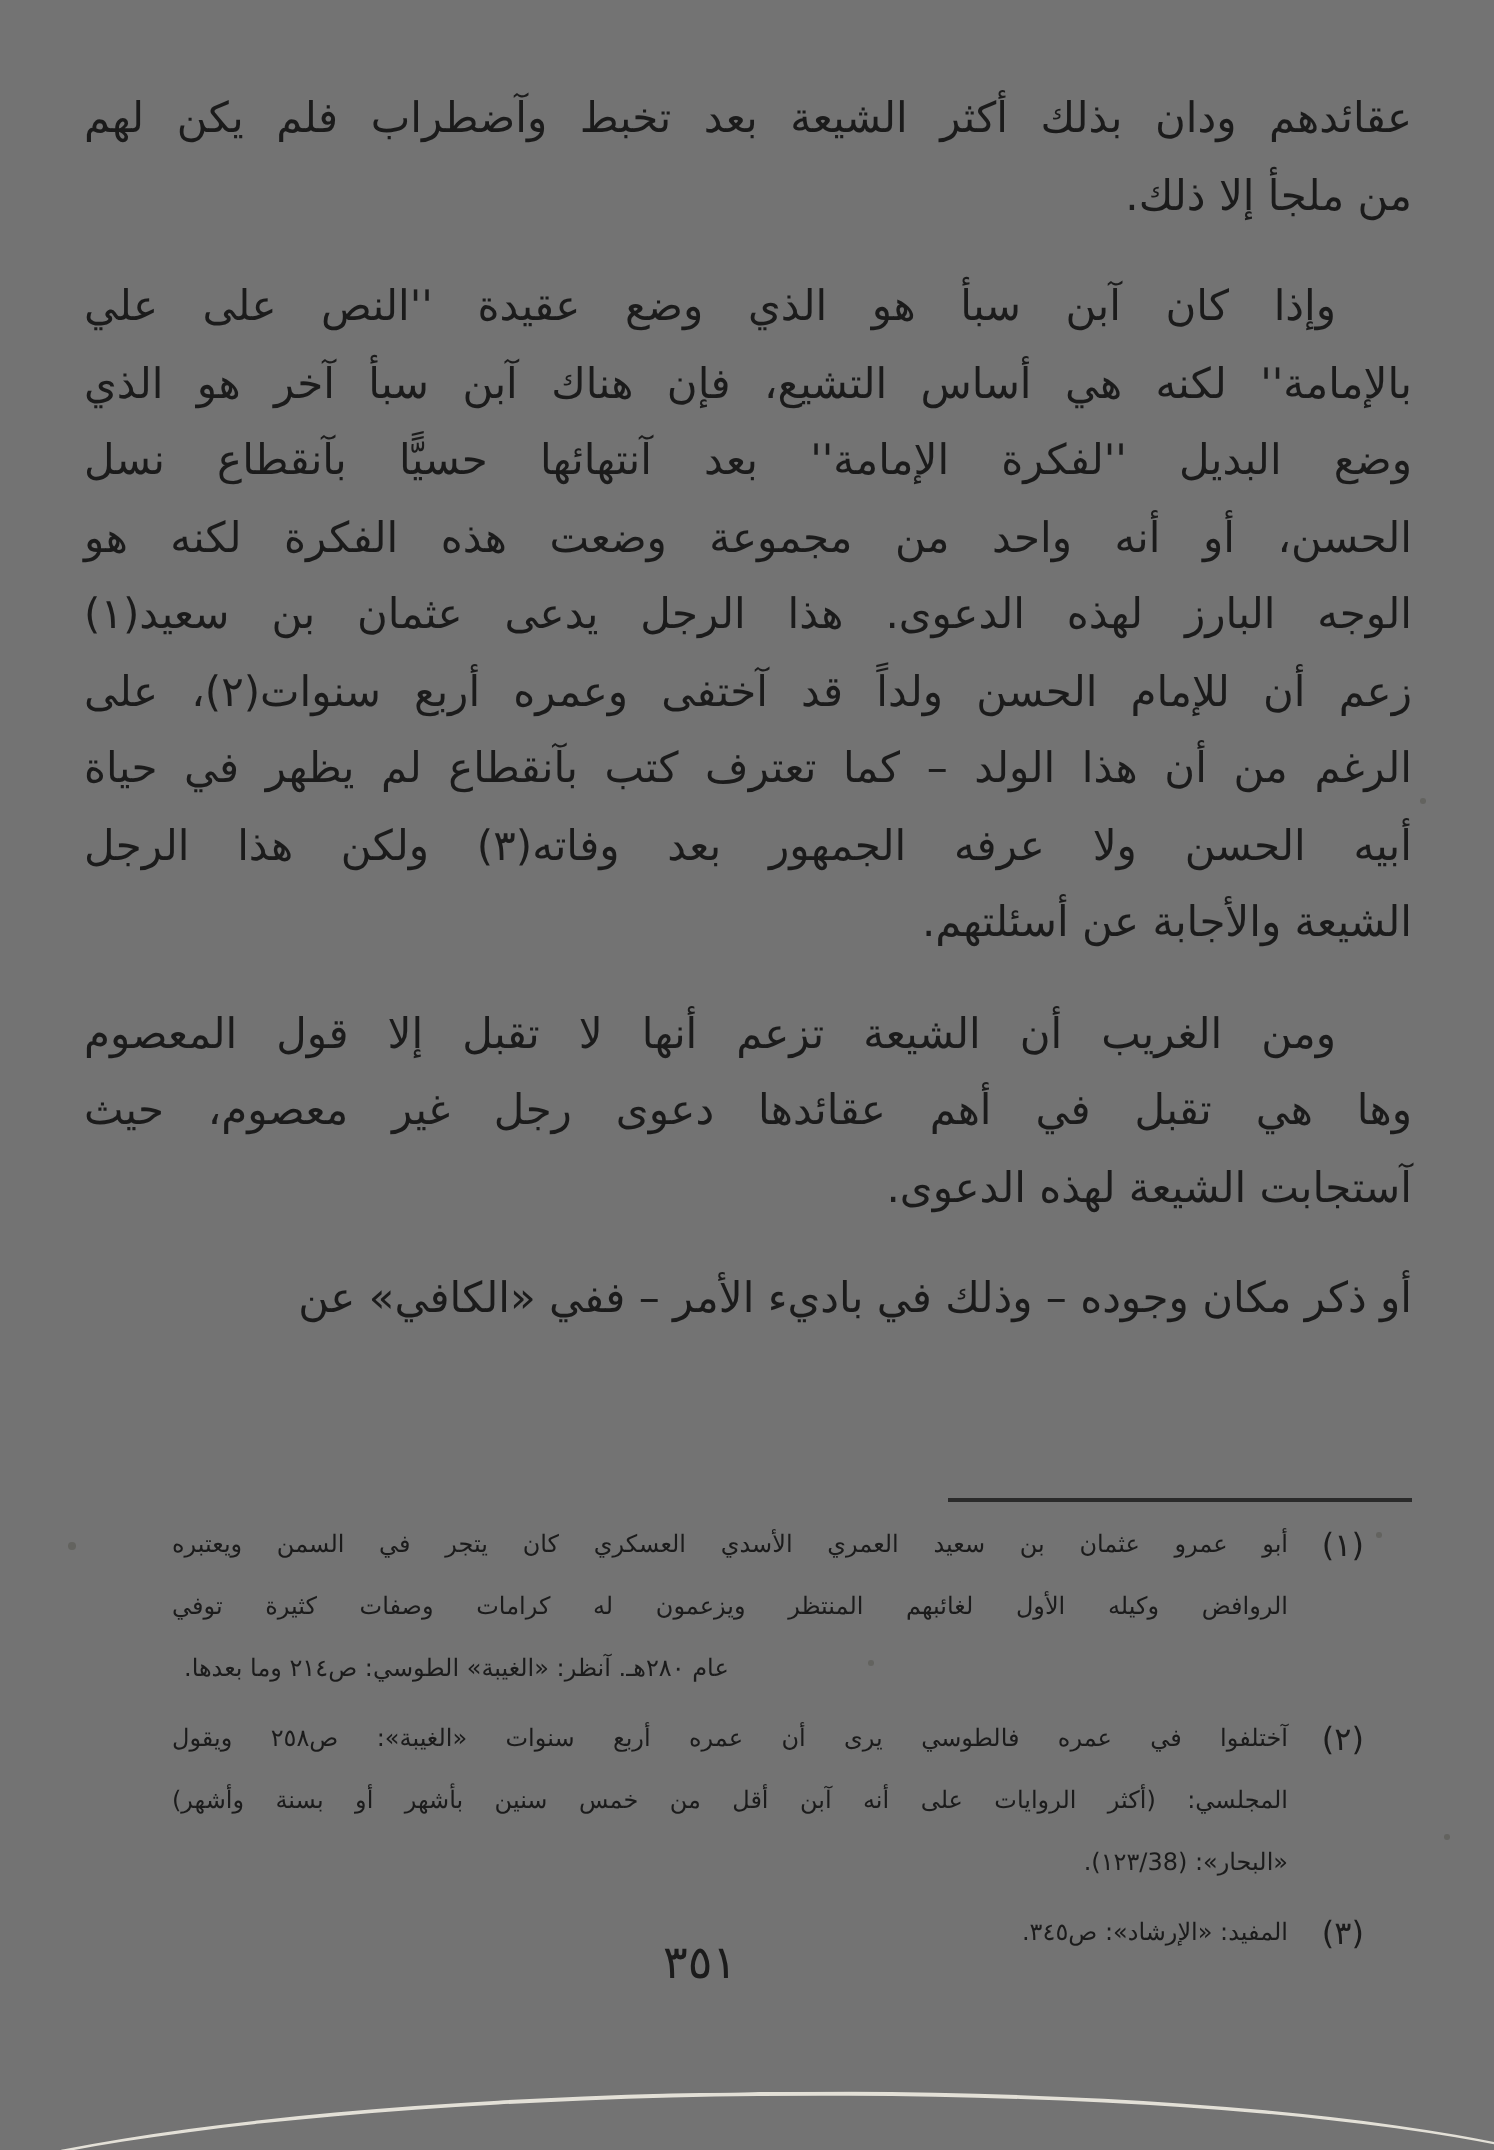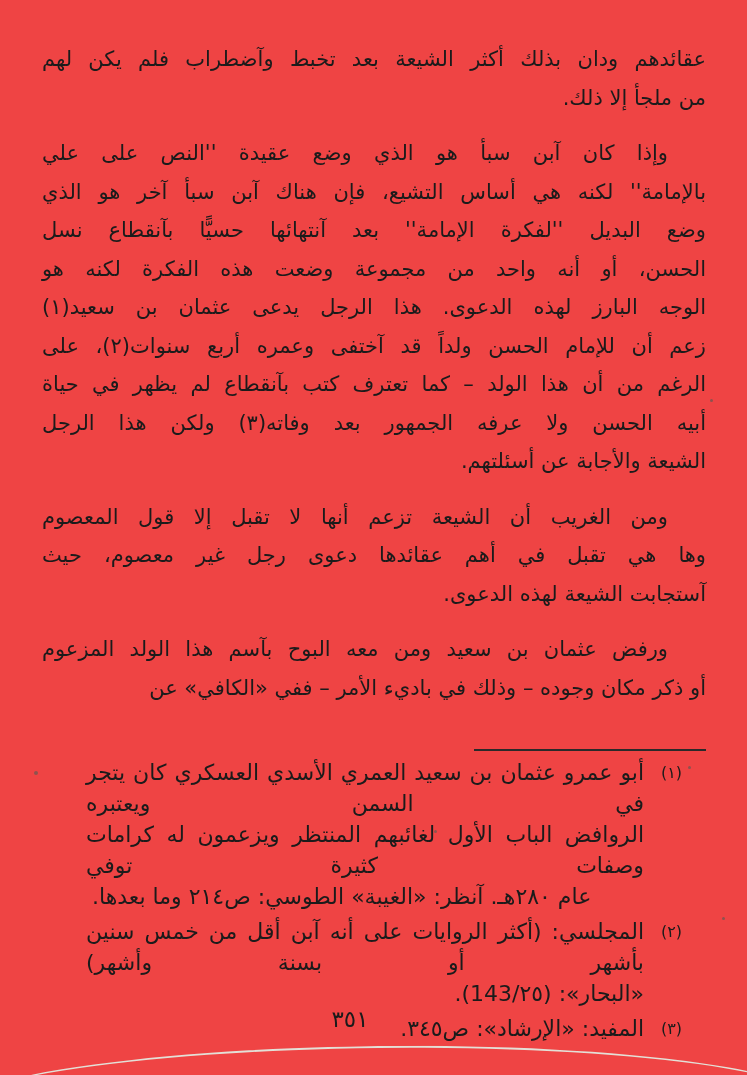--- a/index.html
+++ b/index.html
@@ -1,19 +1,19 @@
 <!DOCTYPE html>
 <html lang="ar" dir="rtl"><head>
 <meta charset="utf-8">
 <style>
   html,body{margin:0;padding:0;background:#fcfbf7;}
   .page{
     position:relative;
     width:747px;height:1075px;
-    background:#ef4444;
+    background:#737373;
     overflow:hidden;
     direction:rtl;
     font-family:"DejaVu Sans",sans-serif;
     color:#1b1b1b;
   }
   
   .body-text{
     position:absolute;top:40px;right:41px;width:664px;
   }
   .paragraph{margin:0 0 17px 0;}
@@ -34,29 +34,29 @@
   .footnotes{
     position:absolute;top:757px;right:41px;width:664px;direction:rtl;
   }
   .footnote{display:flex;margin-bottom:4px;}
   .fn-num{
     flex:none;width:62px;box-sizing:border-box;padding-right:24px;
     font-size:16px;line-height:31px;white-space:nowrap;
   }
   .fn-text{flex:1;padding-left:44px;}
   .fn-line{
-    font-size:22px;line-height:31px;
+    font-size:12px;line-height:31px;
     text-align:justify;text-align-last:justify;direction:rtl;
   }
   .fn-line.last{text-align-last:right;}
   
   .footnote:nth-child(1) .fn-line.last{text-align-last:left;padding-left:6px;}
   
   .page-number{
-    position:absolute;top:1006px;left:305px;width:90px;
+    position:absolute;top:969px;left:305px;width:90px;
     text-align:center;font-size:23px;letter-spacing:2px;
   }
   
   .speck{position:absolute;background:#5a5a55;border-radius:50%;opacity:.65;}
   .page-curl{
     position:absolute;left:-70px;top:1046px;width:900px;height:70px;
     border-top:2px solid #e3e0d7;
     border-radius:50% 50% 0 0 / 95% 95% 0 0;
     transform:rotate(-0.6deg);
   }
@@ -81,41 +81,41 @@
         <div class="line">الرغم من أن هذا الولد – كما تعترف كتب بآنقطاع لم يظهر في حياة</div>
         <div class="line">أبيه الحسن ولا عرفه الجمهور بعد وفاته(٣) ولكن هذا الرجل</div>
         <div class="line last">الشيعة والأجابة عن أسئلتهم.</div>
       </div>
       <div class="paragraph">
         <div class="line indent">ومن الغريب أن الشيعة تزعم أنها لا تقبل إلا قول المعصوم</div>
         <div class="line">وها هي تقبل في أهم عقائدها دعوى رجل غير معصوم، حيث</div>
         <div class="line last">آستجابت الشيعة لهذه الدعوى.</div>
       </div>
       <div class="paragraph">
-        <div class="line indent">ورفض عثمان بن سعيد ومن معه البوح بآسم هذا الولد المزعوم</div>
         <div class="line last">أو ذكر مكان وجوده – وذلك في باديء الأمر – ففي «الكافي» عن</div>
       </div>
     </div>
 
   <div class="fn-separator"></div>
 
   <div class="footnotes">
       <div class="footnote">
         <div class="fn-num">(١)</div>
         <div class="fn-text">
           <div class="fn-line">أبو عمرو عثمان بن سعيد العمري الأسدي العسكري كان يتجر في السمن ويعتبره</div>
-          <div class="fn-line">الروافض الباب الأول لغائبهم المنتظر ويزعمون له كرامات وصفات كثيرة توفي</div>
+          <div class="fn-line">الروافض وكيله الأول لغائبهم المنتظر ويزعمون له كرامات وصفات كثيرة توفي</div>
           <div class="fn-line last">عام ٢٨٠هـ. آنظر: «الغيبة» الطوسي: ص٢١٤ وما بعدها.</div>
         </div>
       </div>
       <div class="footnote">
         <div class="fn-num">(٢)</div>
         <div class="fn-text">
+          <div class="fn-line">آختلفوا في عمره فالطوسي يرى أن عمره أربع سنوات «الغيبة»: ص٢٥٨ ويقول</div>
           <div class="fn-line">المجلسي: (أكثر الروايات على أنه آبن أقل من خمس سنين بأشهر أو بسنة وأشهر)</div>
-          <div class="fn-line last">«البحار»: (143/٢٥).</div>
+          <div class="fn-line last">«البحار»: (١٢٣/38).</div>
         </div>
       </div>
       <div class="footnote">
         <div class="fn-num">(٣)</div>
         <div class="fn-text">
           <div class="fn-line last">المفيد: «الإرشاد»: ص٣٤٥.</div>
         </div>
       </div>
     </div>
 

